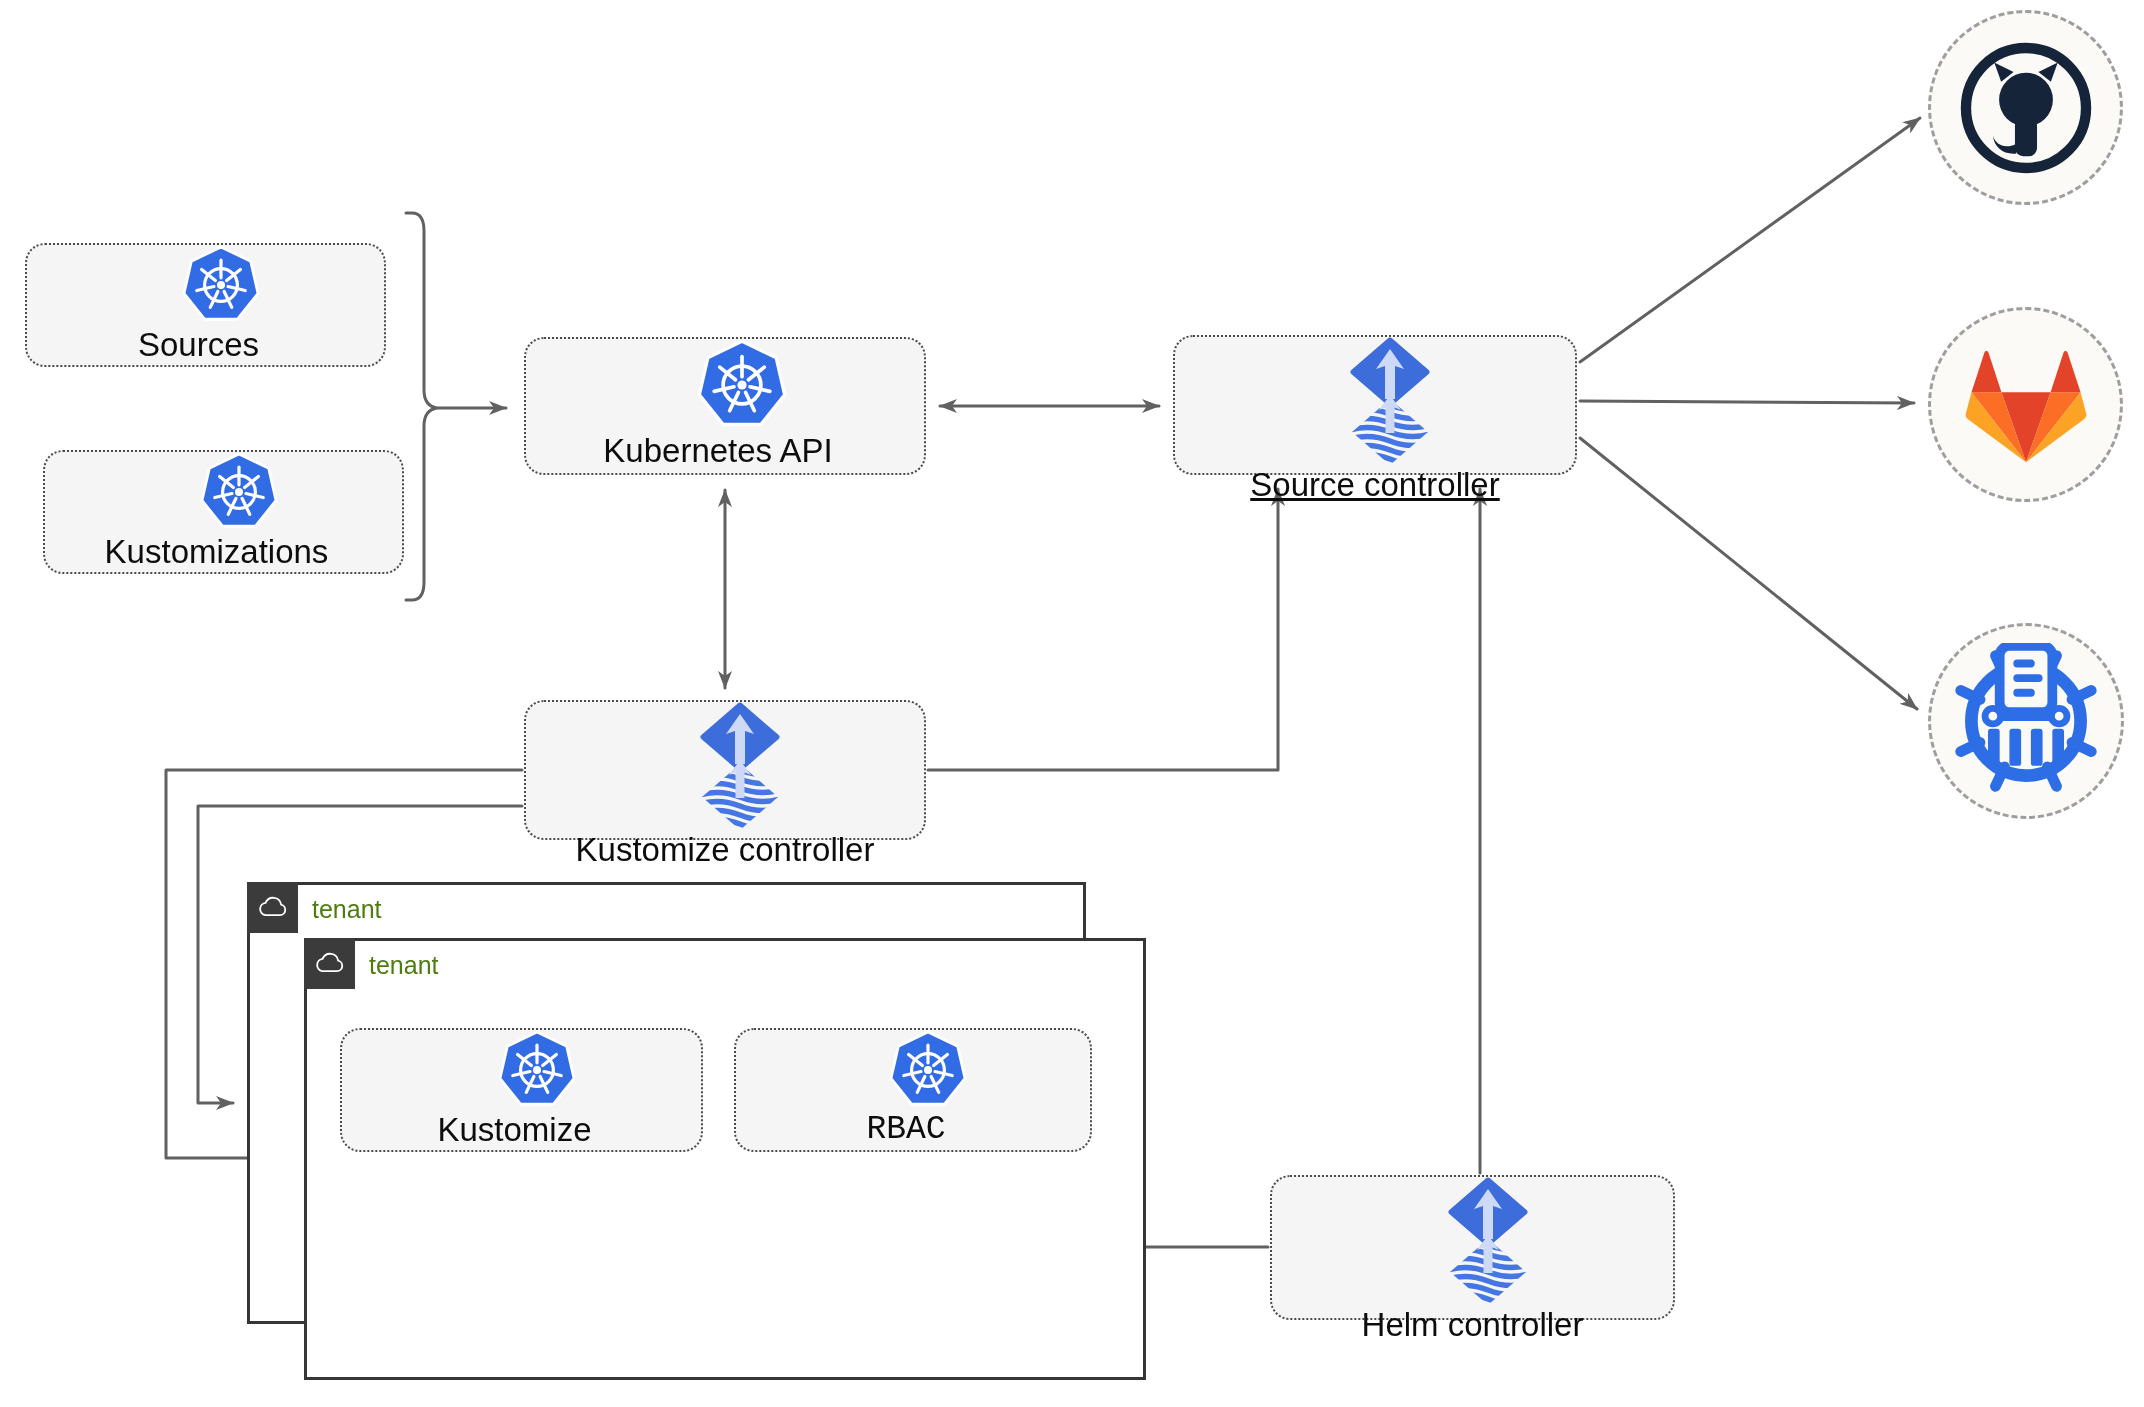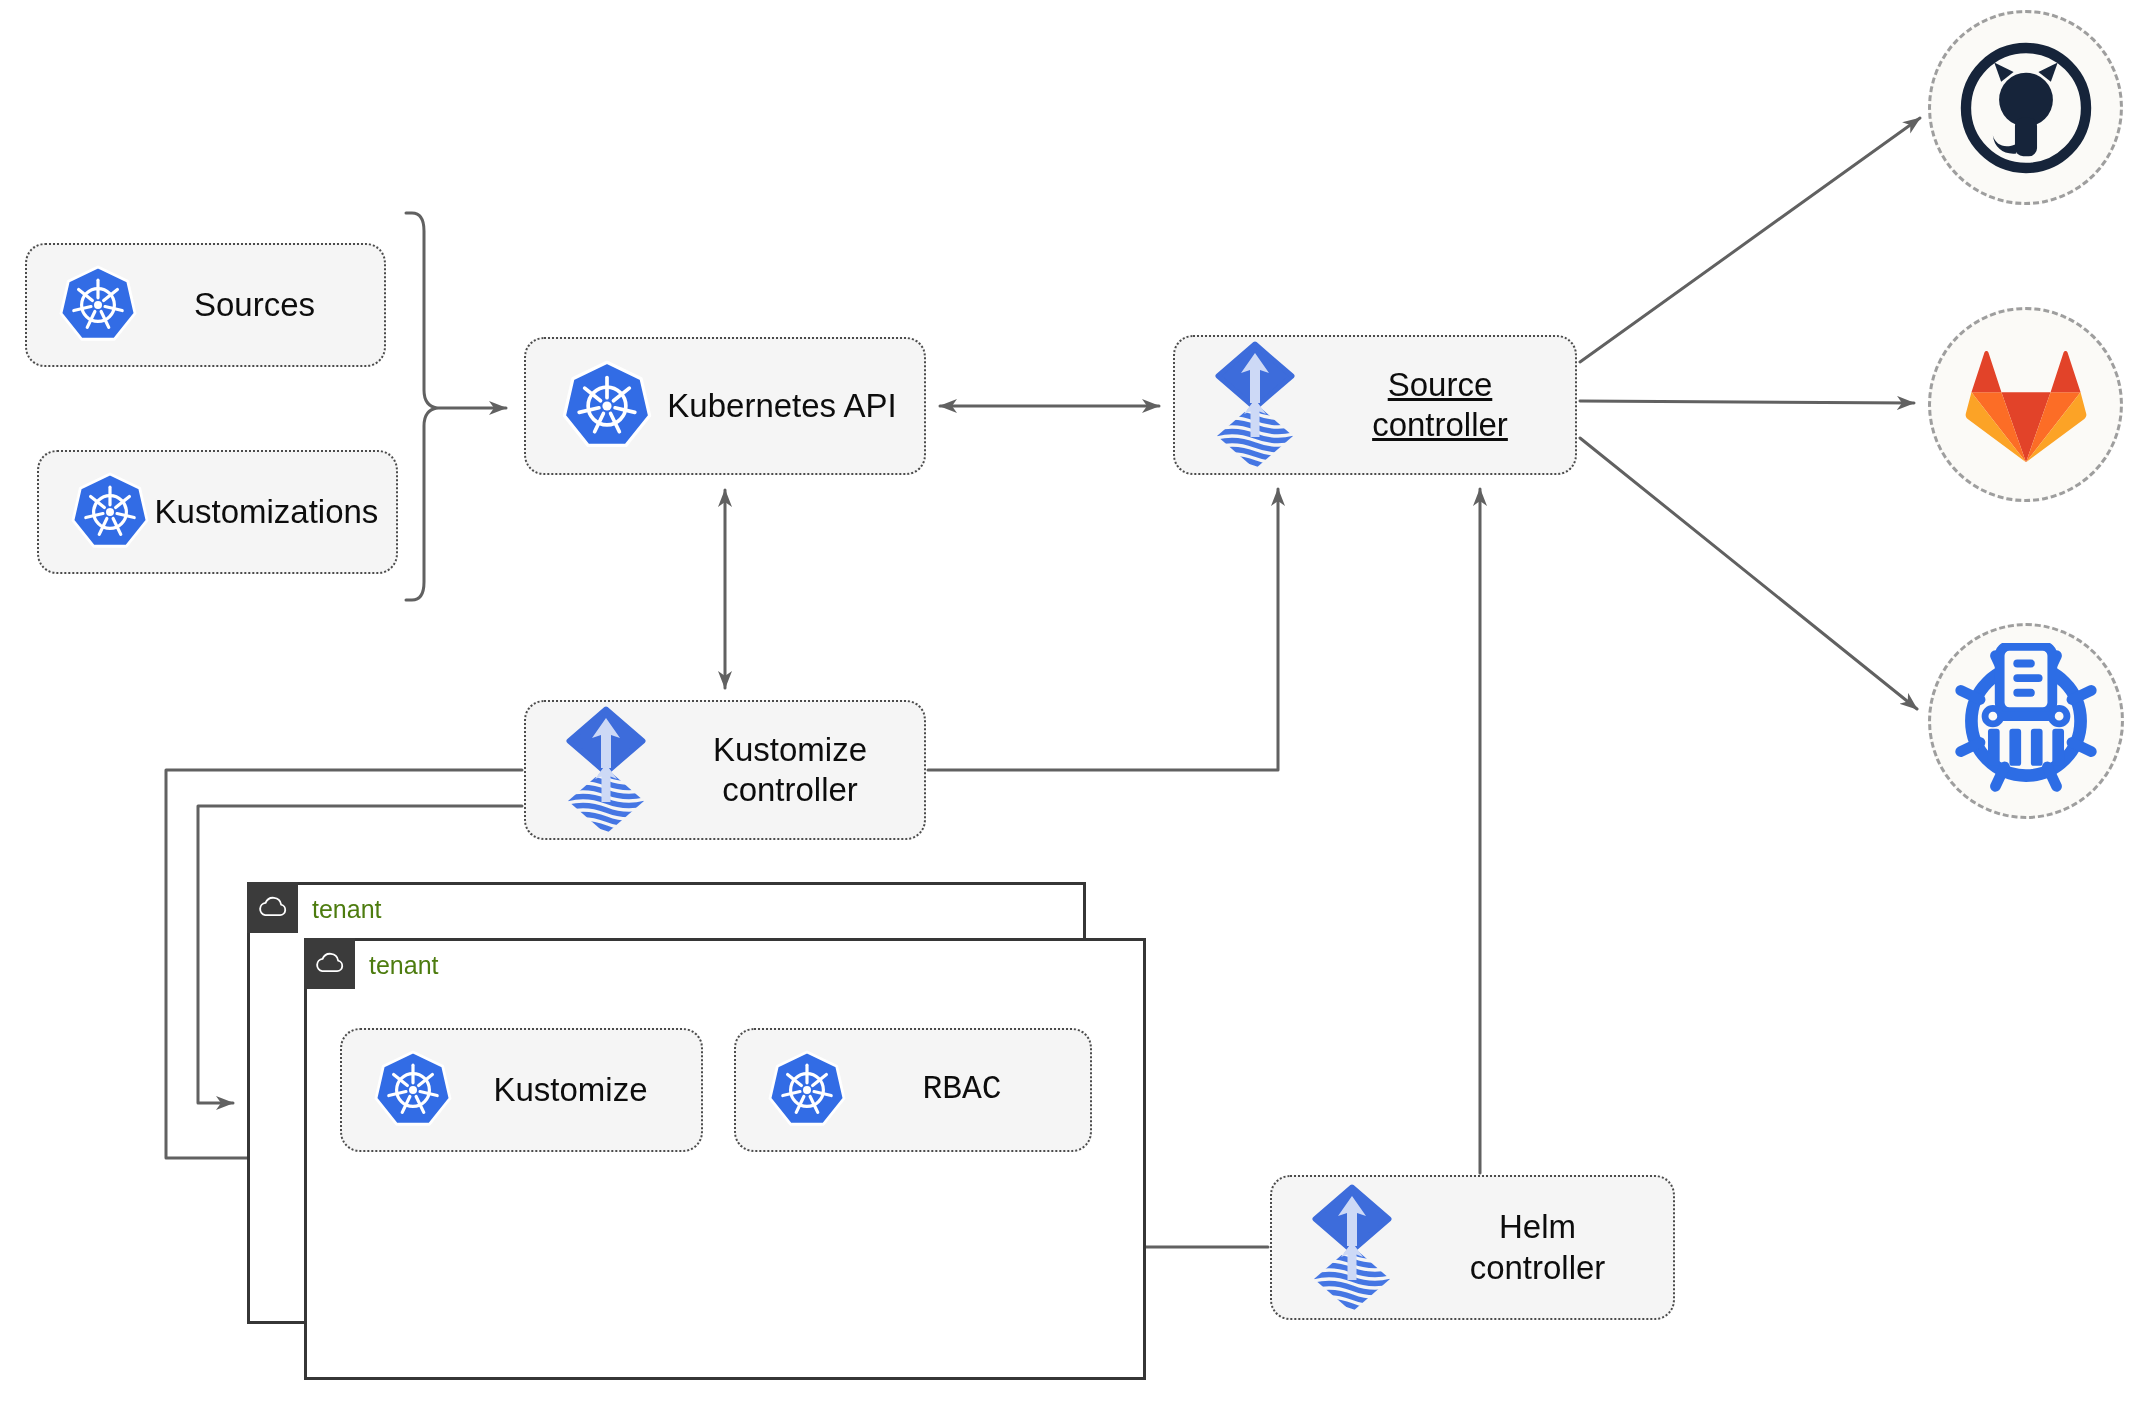--- a/index.html
+++ b/index.html
@@ -7,20 +7,21 @@
   #canvas { position:relative; width:2144px; height:1407px; background:#ffffff; overflow:hidden; }
 
   
   #connections { position:absolute; left:0; top:0; width:2144px; height:1407px; z-index:0; }
 
   
   .node {
     position:absolute; display:flex; align-items:center;
     background:#f5f5f5; border:2px dotted #4b4b4b; border-radius:20px;
     z-index:3;
+    flex-direction:column;
   }
   .node .nlabel {
     flex:1; text-align:center; font-size:33px; color:#0d0d0d;
     line-height:1.22; padding-right:14px;
   }
   .icon { display:flex; align-items:center; justify-content:center; flex:0 0 auto; }
   .icon svg { width:100%; height:100%; display:block; }
 
   .icon-k8s-sm { width:82px; height:80px; margin-left:30px; }
   .icon-k8s-md { width:94px; height:92px; margin-left:34px; }
@@ -154,21 +155,21 @@
       <line x1="-7.8" y1="16.2" x2="-26.9" y2="55.9"></line>
       <line x1="-17.6" y1="3.9" x2="-60.5" y2="13.8"></line>
       <line x1="-14.1" y1="-11.3" x2="-48.5" y2="-38.8"></line>
     </g>
     <circle r="10" fill="#ffffff"></circle>
   </svg>
       </span>
     <span class="nlabel">Sources</span>
   </div>
 
-  <div class="node" style="left:37px; top:450px; width:361px; height:124px;">
+  <div class="node" style="left:43px; top:450px; width:361px; height:124px;">
     <span class="icon icon-k8s-sm">
         <svg viewBox="-100 -100 200 200" xmlns="http://www.w3.org/2000/svg">
     <path d="M0 -95 L74.3 -59.2 L92.6 21.1 L41.2 85.6 L-41.2 85.6 L-92.6 21.1 L-74.3 -59.2 Z" fill="#326CE5" stroke="#ffffff" stroke-width="7" stroke-linejoin="round"></path>
     <g stroke="#ffffff" stroke-width="8" stroke-linecap="round" fill="none">
       <circle r="41"></circle>
       <line x1="0" y1="-18" x2="0" y2="-62"></line>
       <line x1="14.1" y1="-11.3" x2="48.5" y2="-38.8"></line>
       <line x1="17.6" y1="3.9" x2="60.5" y2="13.8"></line>
       <line x1="7.8" y1="16.2" x2="26.9" y2="55.9"></line>
       <line x1="-7.8" y1="16.2" x2="-26.9" y2="55.9"></line>

